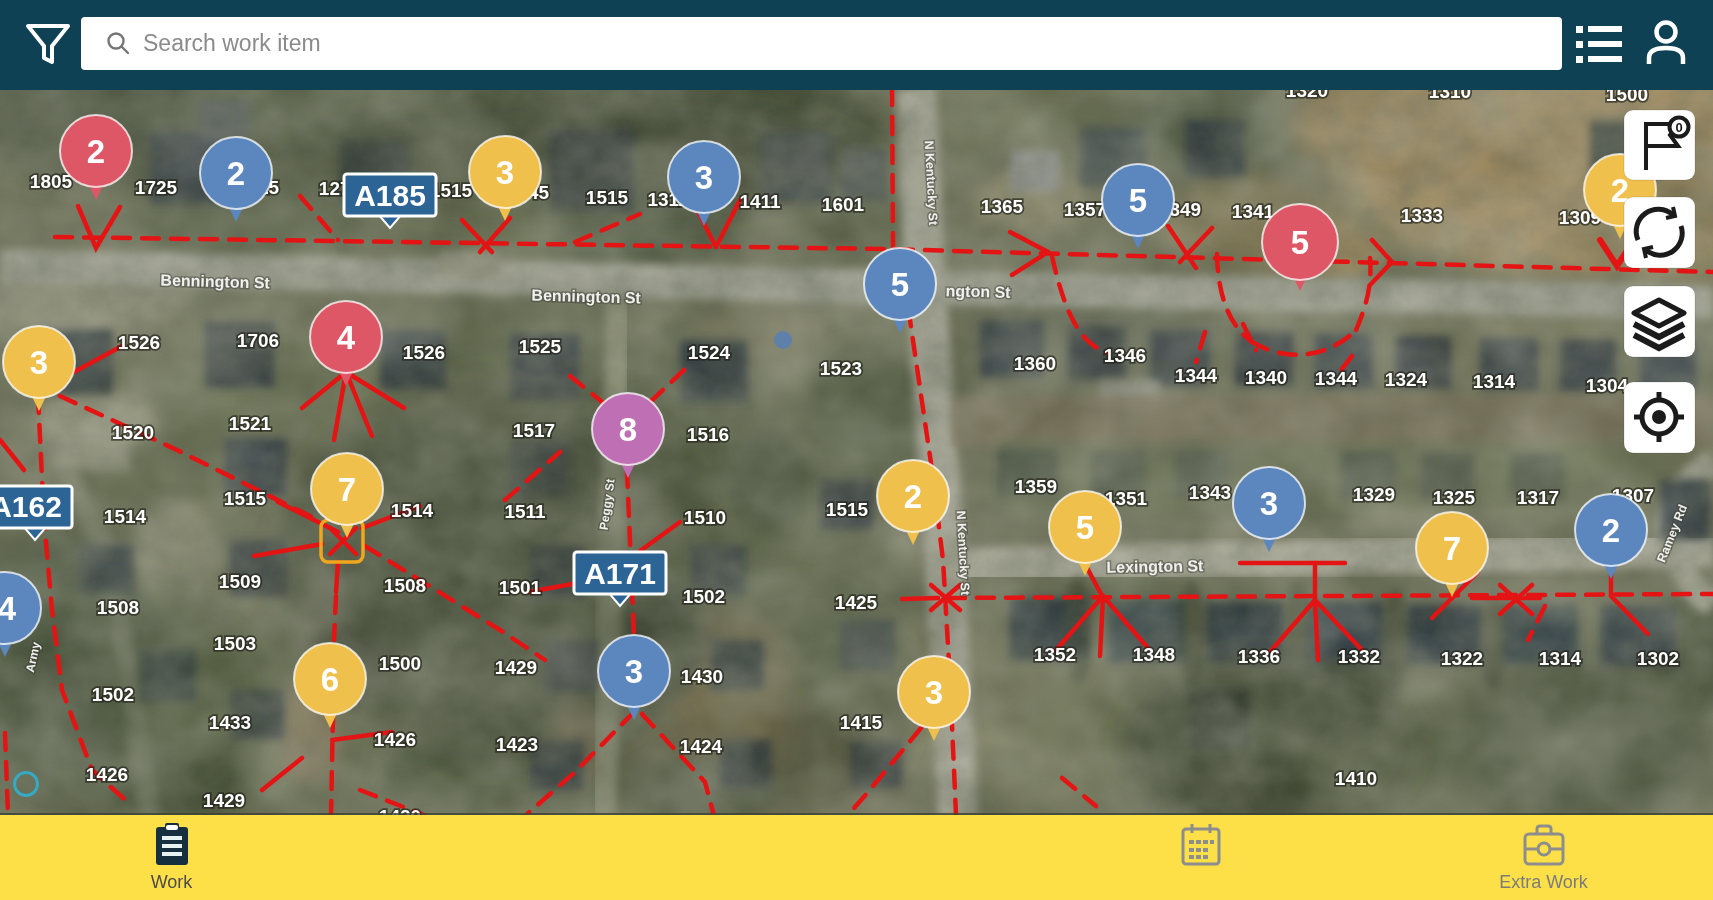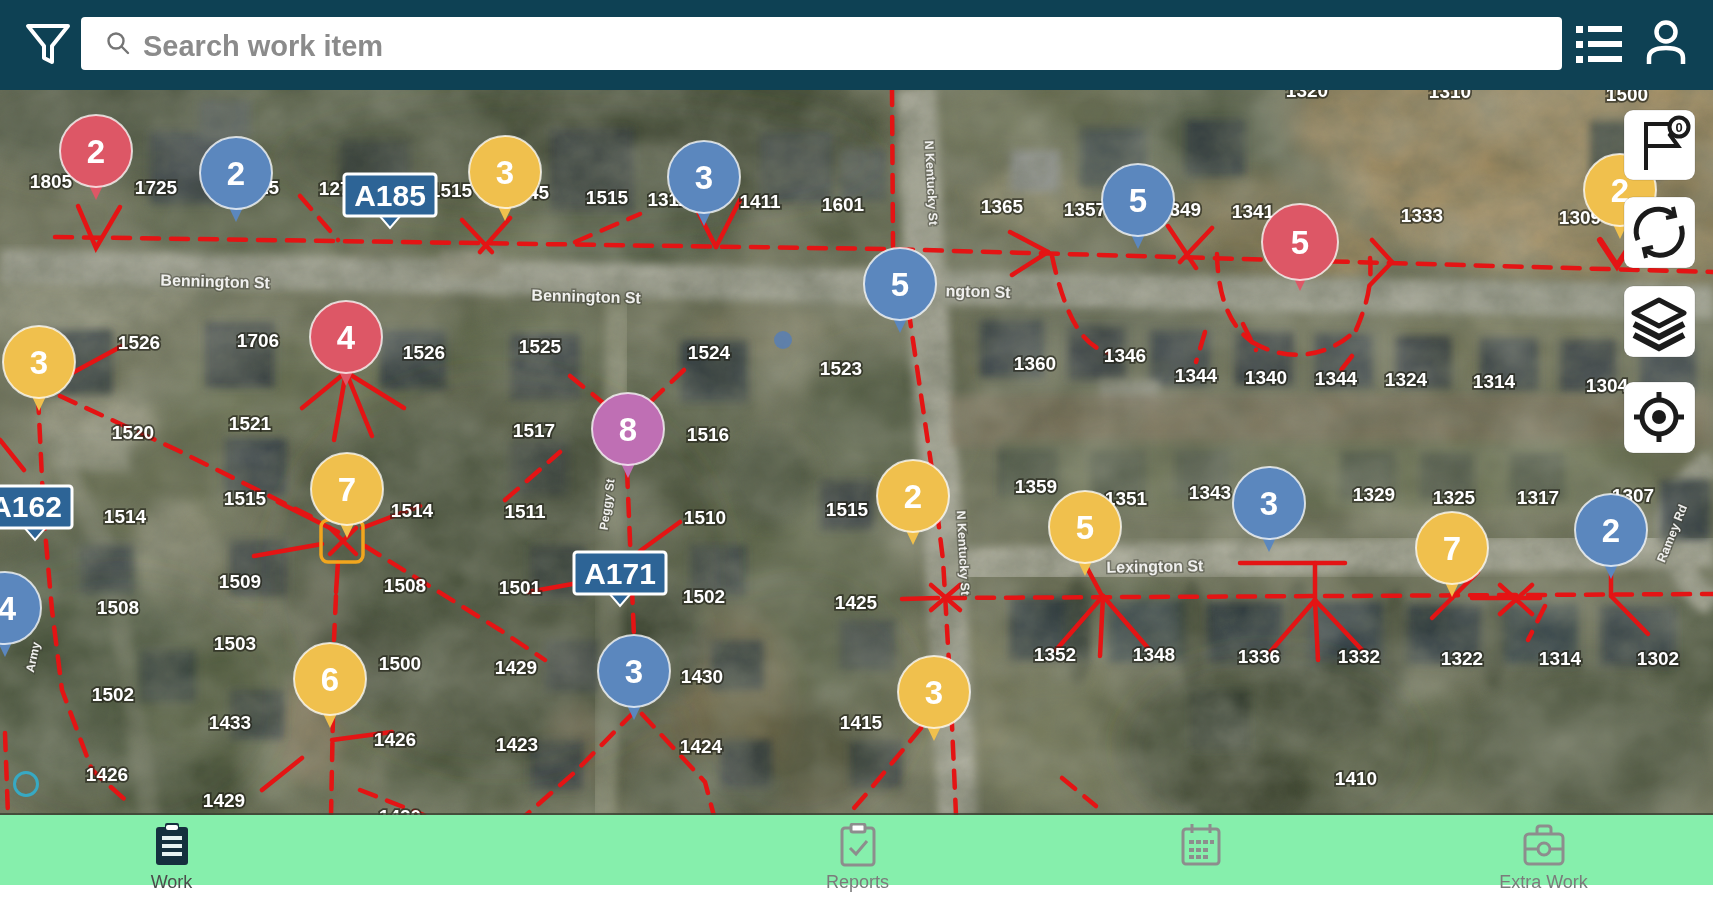--- a/index.html
+++ b/index.html
@@ -1,21 +1,21 @@
 <!DOCTYPE html>
 <html><head>
 <meta charset="utf-8">
 <style>
   html,body{margin:0;padding:0;width:1713px;height:900px;overflow:hidden;background:#fff;
     font-family:"Liberation Sans",sans-serif;}
   #app{position:relative;width:1713px;height:900px;}
   #topbar{position:absolute;left:0;top:0;width:1713px;height:90px;background:#0e4154;}
   #searchbox{position:absolute;left:81px;top:17px;width:1481px;height:53px;background:#fff;border-radius:4px;}
-  #searchtext{position:absolute;left:62px;top:13px;font-size:29px;color:#8b8b8b;font-weight:bold;}
-  #bottombar{position:absolute;left:0;top:815px;width:1713px;height:70px;background:#86efac;}
+  #searchtext{position:absolute;left:62px;top:13px;font-size:23px;color:#8b8b8b;}
+  #bottombar{position:absolute;left:0;top:815px;width:1713px;height:85px;background:#fde047;}
   .navitem{position:absolute;top:0;width:343px;height:83px;text-align:center;}
   .navlabel{position:absolute;top:57px;width:100%;font-size:18px;color:#7b7b7b;}
   .navlabel.active{color:#4b4b4b;}
   #mapwrap{position:absolute;left:0;top:90px;width:1664px;height:725px;text-align:center;}
 </style>
 </head>
 <body>
 <div id="app">
 
   <div id="mapwrap">
@@ -644,28 +644,20 @@
         <rect x="13" y="0" width="14" height="8" rx="2" fill="#152f3e"></rect>
         <rect x="10" y="13" width="20" height="4" fill="#e8f2f2"></rect>
         <rect x="10" y="21" width="20" height="4" fill="#e8f2f2"></rect>
         <rect x="10" y="29" width="20" height="4" fill="#e8f2f2"></rect>
         <rect x="14" y="2" width="12" height="5" rx="2" fill="#fff"></rect>
       </svg>
       <div class="navlabel active">Work</div>
     </div>
 
 
-    <div class="navitem" style="left:686px">
-      <svg width="38" height="44" style="margin-top:8px" viewBox="0 0 38 44">
-        <rect x="3" y="5" width="32" height="37" rx="3" fill="none" stroke="#8d8d8d" stroke-width="3"></rect>
-        <rect x="12" y="1" width="14" height="8" rx="2" fill="#fff" stroke="#8d8d8d" stroke-width="3"></rect>
-        <path d="M11 25 L17 31 L28 18" fill="none" stroke="#8d8d8d" stroke-width="3"></path>
-      </svg>
-      <div class="navlabel">Reports</div>
-    </div>
 
     <div class="navitem" style="left:1029px">
       <svg width="42" height="42" style="margin-top:9px" viewBox="0 0 42 42">
         <rect x="3" y="5" width="36" height="35" rx="3" fill="none" stroke="#8d8d8d" stroke-width="3"></rect>
         <line x1="12" y1="0" x2="12" y2="9" stroke="#8d8d8d" stroke-width="3"></line>
         <line x1="30" y1="0" x2="30" y2="9" stroke="#8d8d8d" stroke-width="3"></line>
         <g fill="#8d8d8d">
           <rect x="9" y="16" width="5" height="4"></rect>
             <rect x="16" y="16" width="5" height="4"></rect>
             <rect x="23" y="16" width="5" height="4"></rect>

